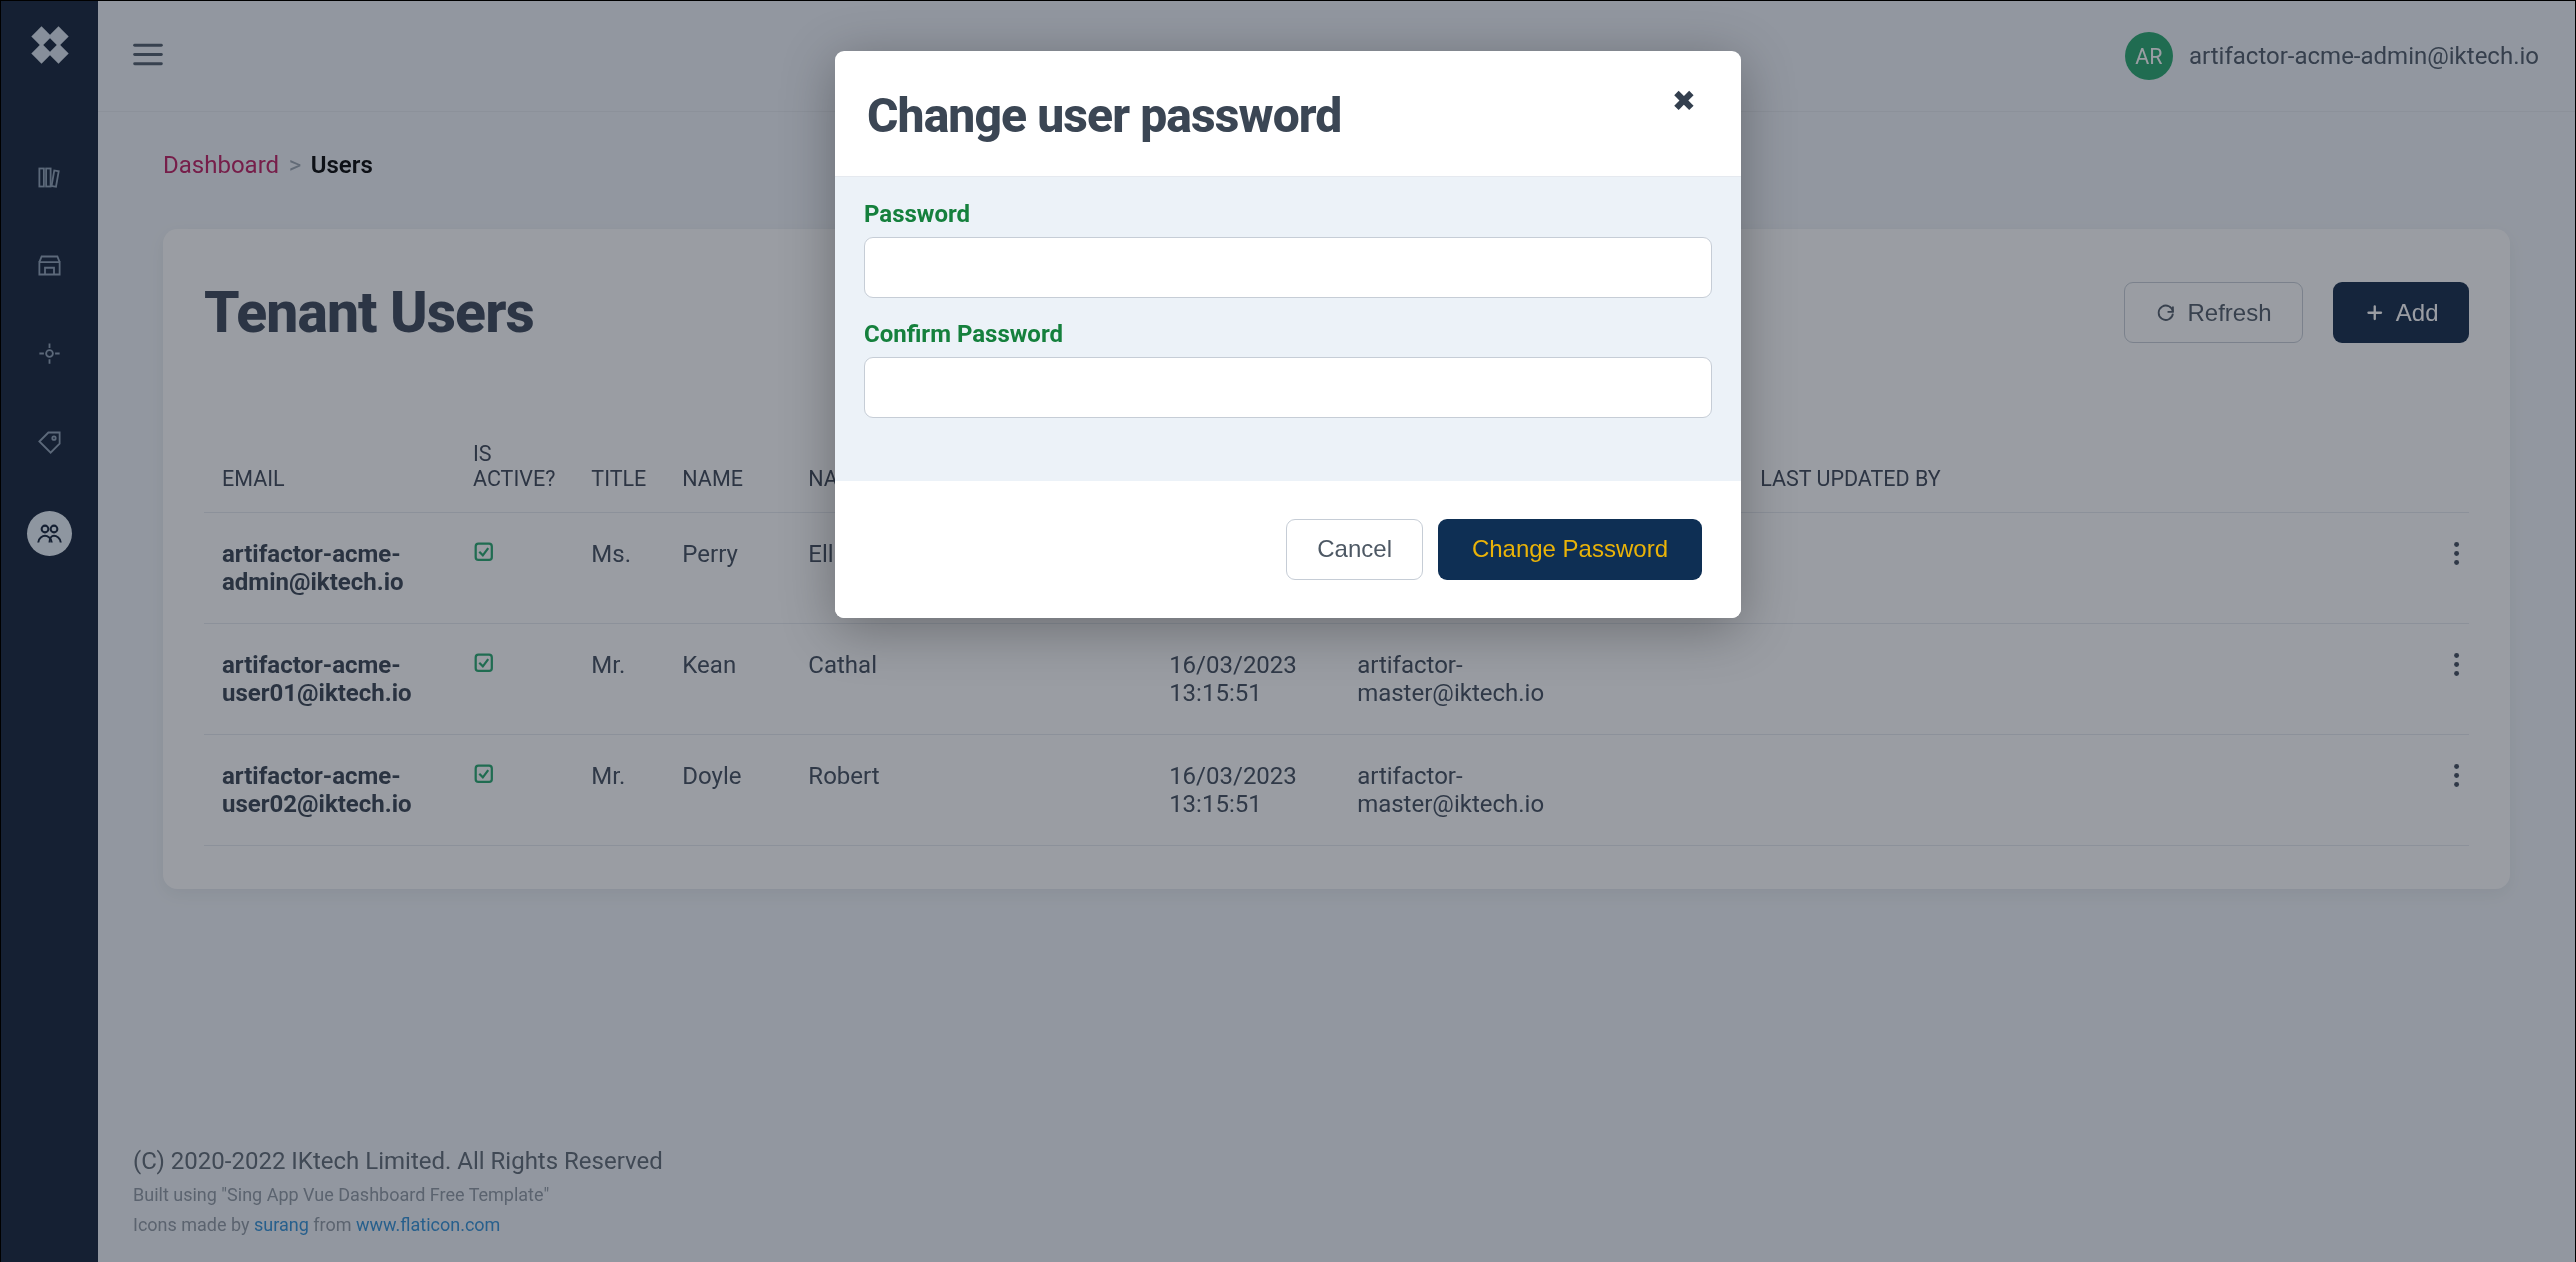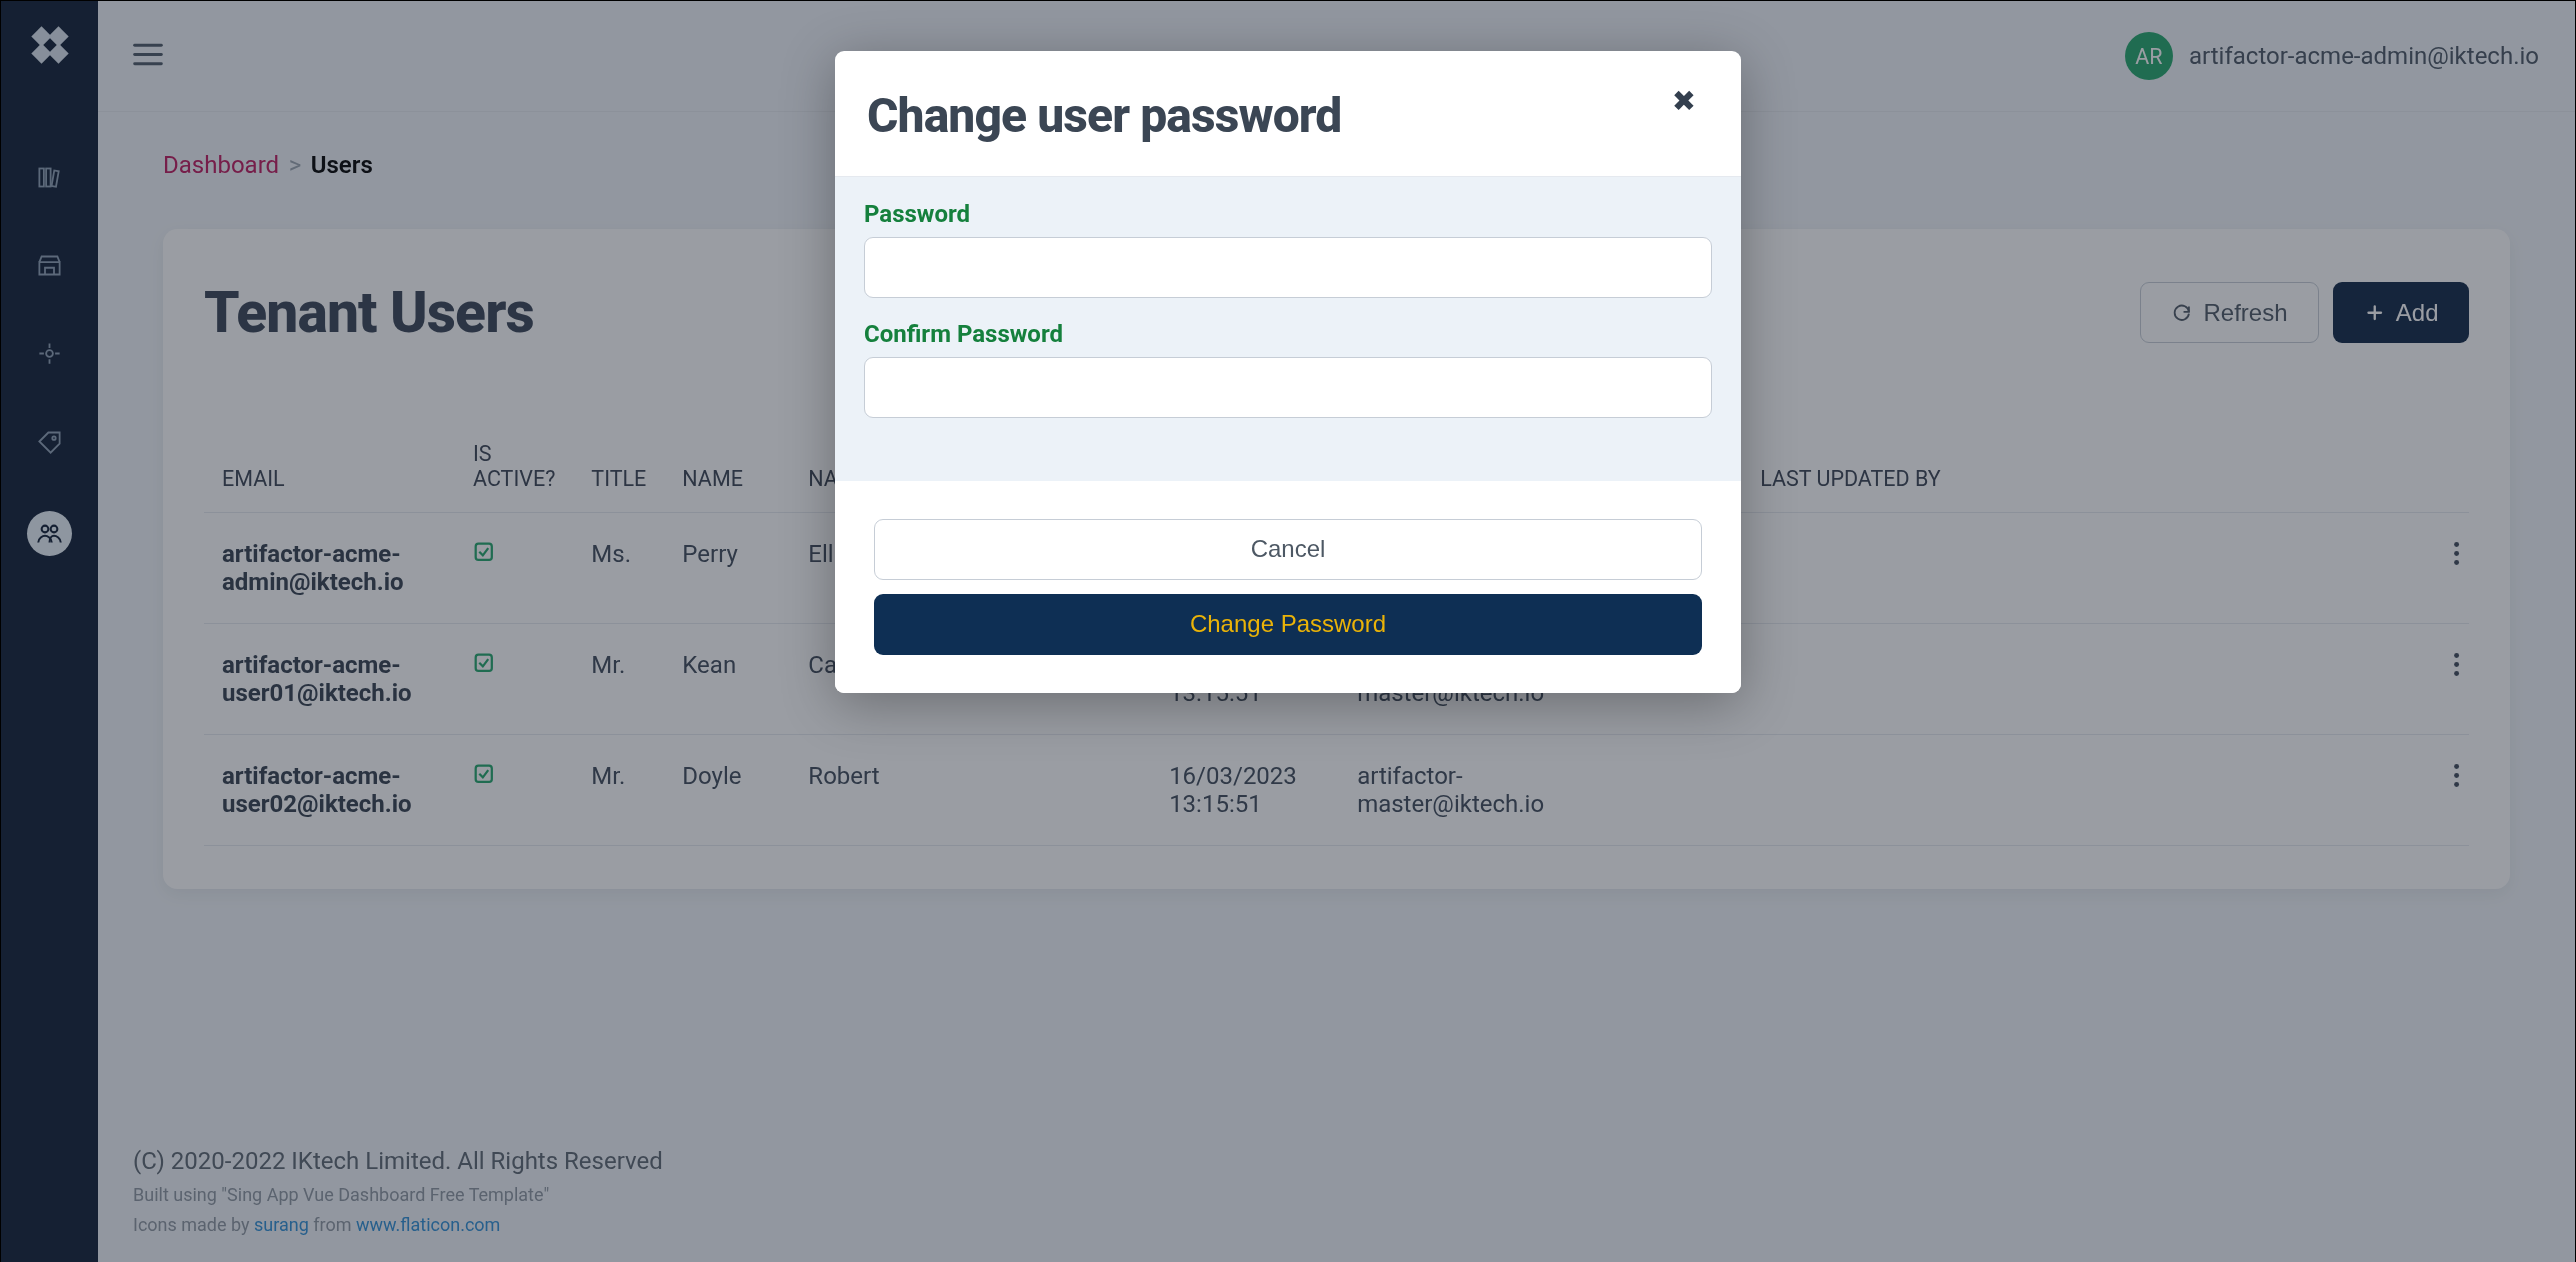--- a/index.html
+++ b/index.html
@@ -66,21 +66,21 @@
   .breadcrumb .current { color: #000000; font-weight: 600; }
 
   .card {
     background: #fff;
     border-radius: 14.4px;
     padding: 50px 41px 43px 41px;
     box-shadow: 0 5.4px 18px rgba(0,0,0,0.06);
   }
   .card-header { display: flex; align-items: center; margin-bottom: 84px; }
   .card-title { font-size: 57px; font-weight: 800; color: #384354; letter-spacing: -0.9px; }
-  .card-actions { margin-left: auto; display: flex; gap: 14px; }
+  .card-actions { margin-left: auto; display: flex; gap: 30px; }
   .btn {
     display: inline-flex; align-items: center; gap: 10.8px;
     height: 61px; padding: 0 30.5px;
     border-radius: 9px; font-size: 24px; cursor: pointer;
     border: none;
   }
   .btn-outline { background: #fff; border: 1.3px solid #c6cdd6; color: #4d5864; }
   .btn-primary { background: #0e2644; color: #fff; }
   .btn svg { width: 21.5px; height: 21.5px; }
 
@@ -141,21 +141,21 @@
     width: 100%; height: 61px;
     background: #fff;
     border: 1.3px solid #c6cdd6;
     border-radius: 9px;
     font-size: 23px;
     padding: 0 16px;
   }
   .modal-footer {
     background: #fff;
     padding: 38px 39px;
-    display: flex; justify-content: flex-end; gap: 14.4px; flex-direction: column;
+    display: flex; justify-content: flex-end; gap: 14.4px;
   }
   .btn-cancel {
     background: #fff; border: 1.3px solid #c6cdd6; color: #4d5864;
     height: 61px; padding: 0 30.5px; border-radius: 9px; font-size: 24px; cursor: pointer;
   }
   .btn-submit {
     background: #0e2f54; color: #eab308;
     height: 61px; padding: 0 34px; border-radius: 9px; font-size: 24px; cursor: pointer; border: none;
   }
 </style>

